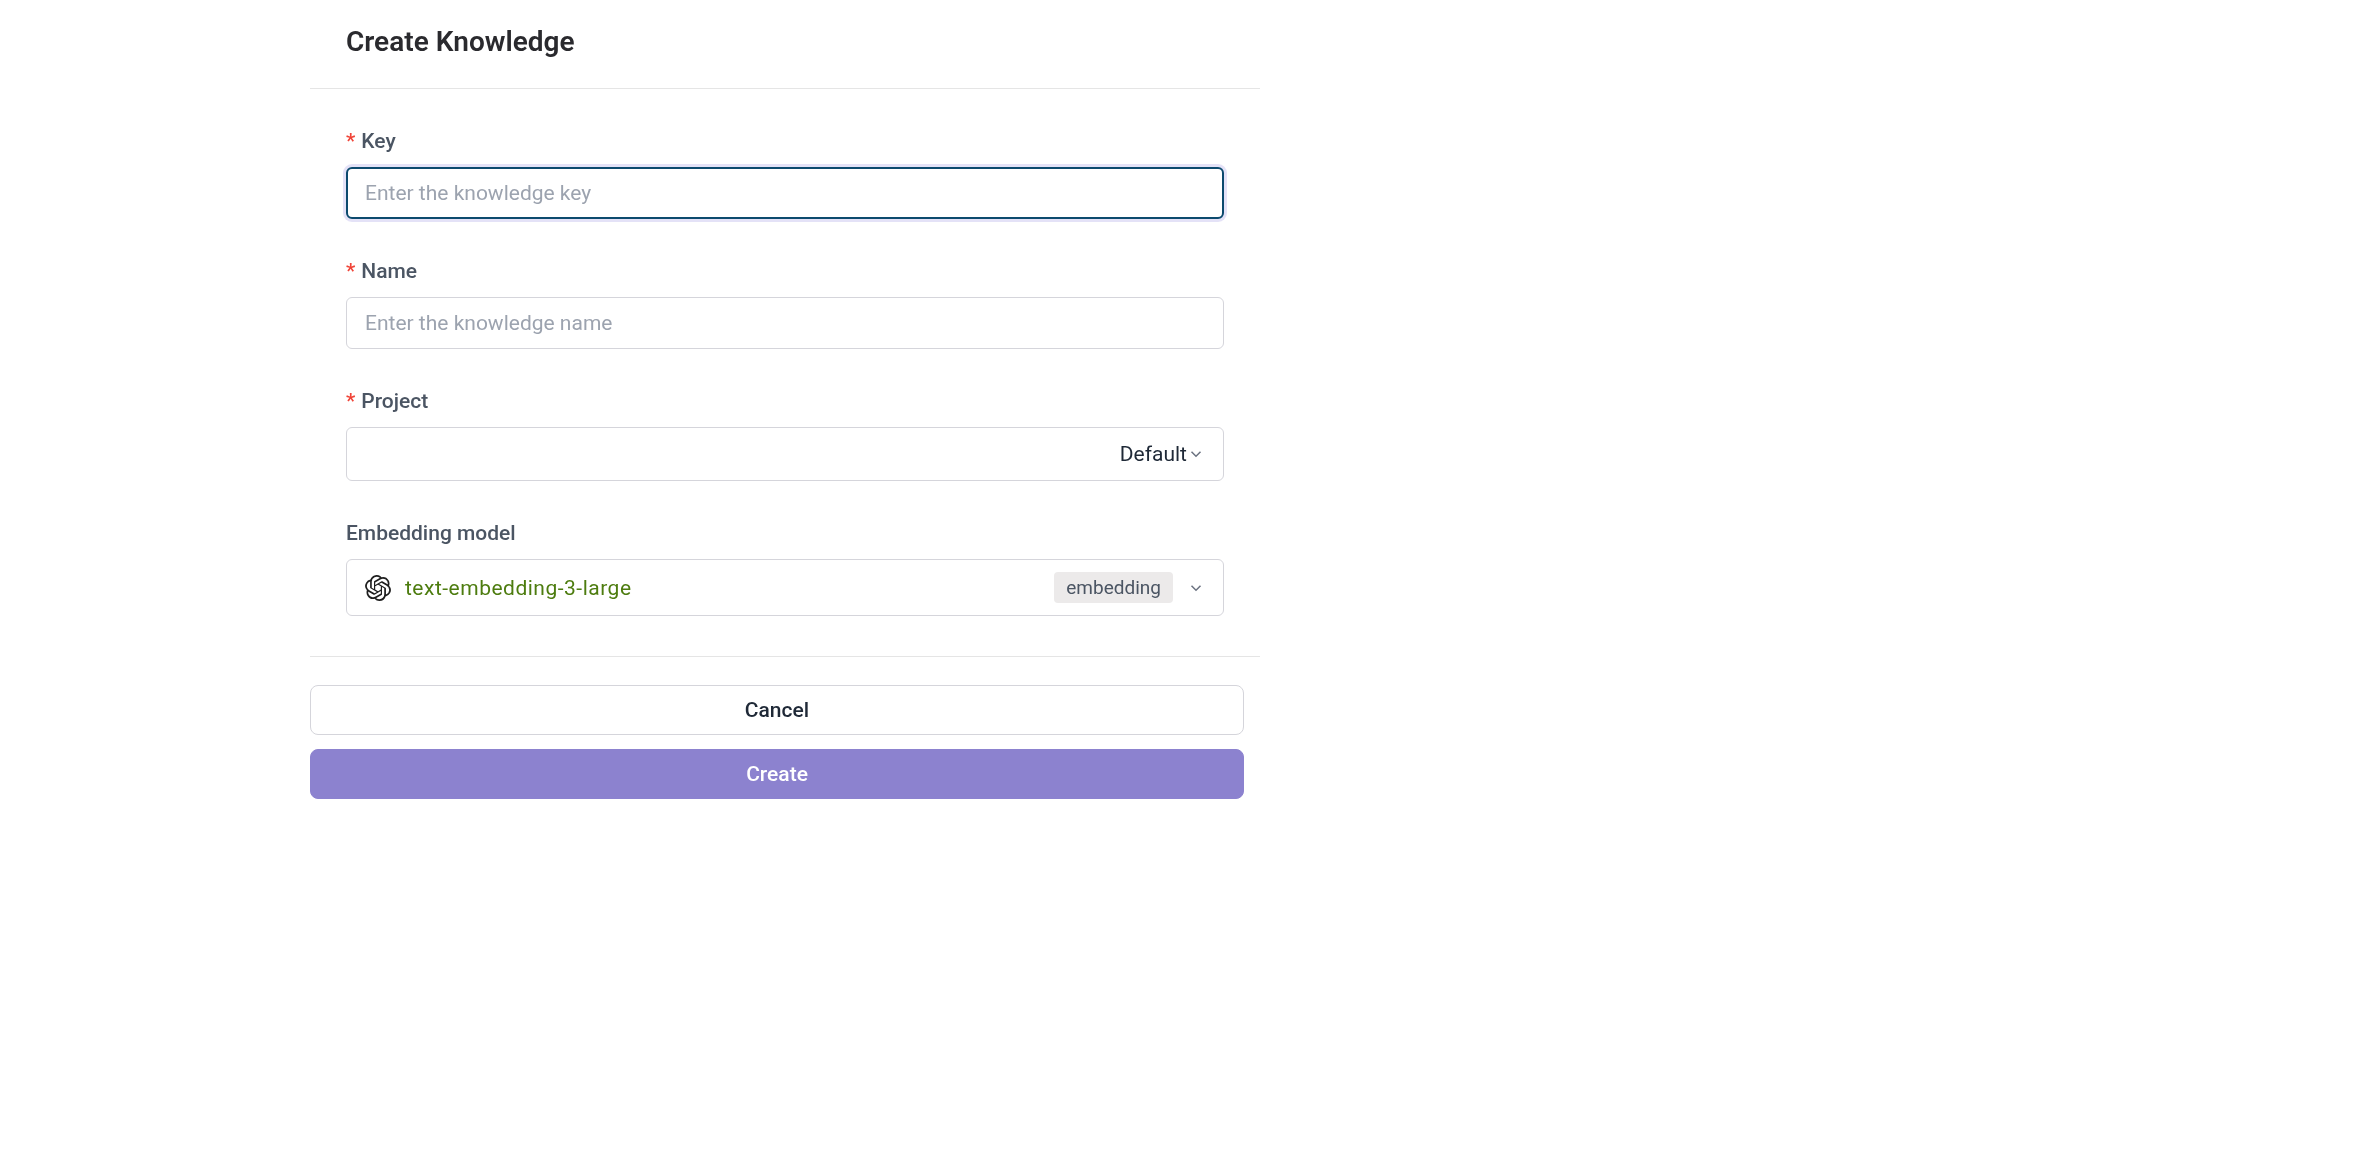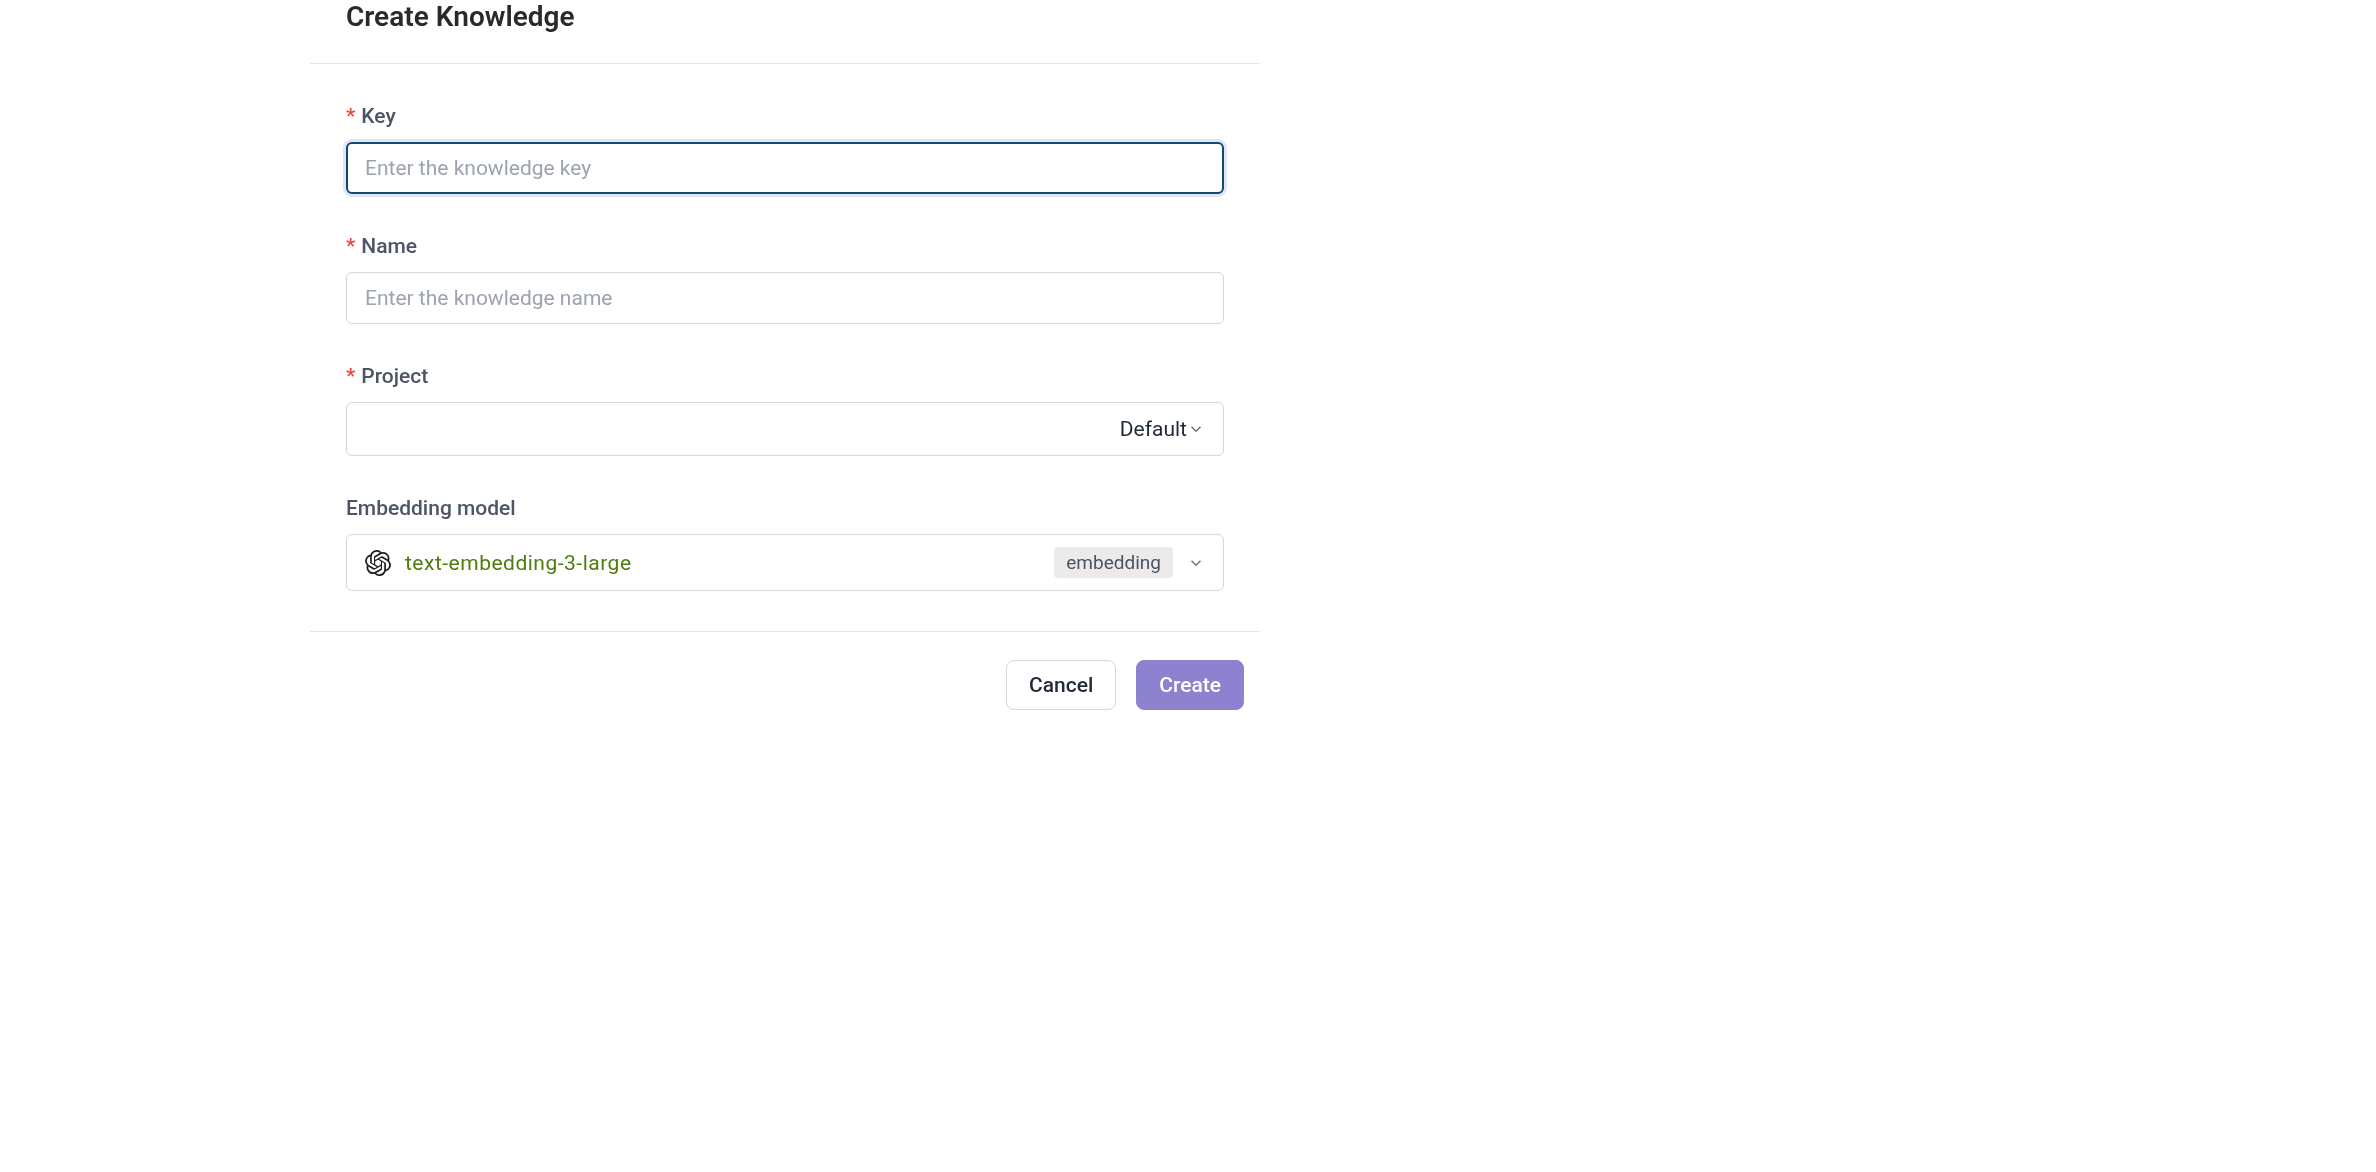--- a/index.html
+++ b/index.html
@@ -10,20 +10,21 @@
 
     body {
       font-family: -apple-system, BlinkMacSystemFont, "Segoe UI", Roboto, "Helvetica Neue", Arial, sans-serif;
       background: #fff;
       color: #1f2937;
       font-size: 14px;
     }
 
     .container {
       width: 2376px;
+      padding-top: 25px;
     }
 
     .content {
       max-width: 950px;
       margin-left: 310px;
     }
 
     .header {
       padding: 0 36px 30px 36px;
     }
@@ -140,22 +141,23 @@
       color: #4b5563;
       padding: 4px 12px;
       border-radius: 4px;
       font-size: 19px;
       margin-right: 14px;
     }
 
     .footer {
       display: flex;
       justify-content: flex-end;
-      gap: 20px;
+      gap: 14px;
       padding: 28px 16px 20px 0;
+      flex-direction: column;
     }
 
     .btn {
       padding: 12px 22px;
       font-size: 21px;
       font-weight: 500;
       border-radius: 8px;
       cursor: pointer;
       font-family: inherit;
     }

